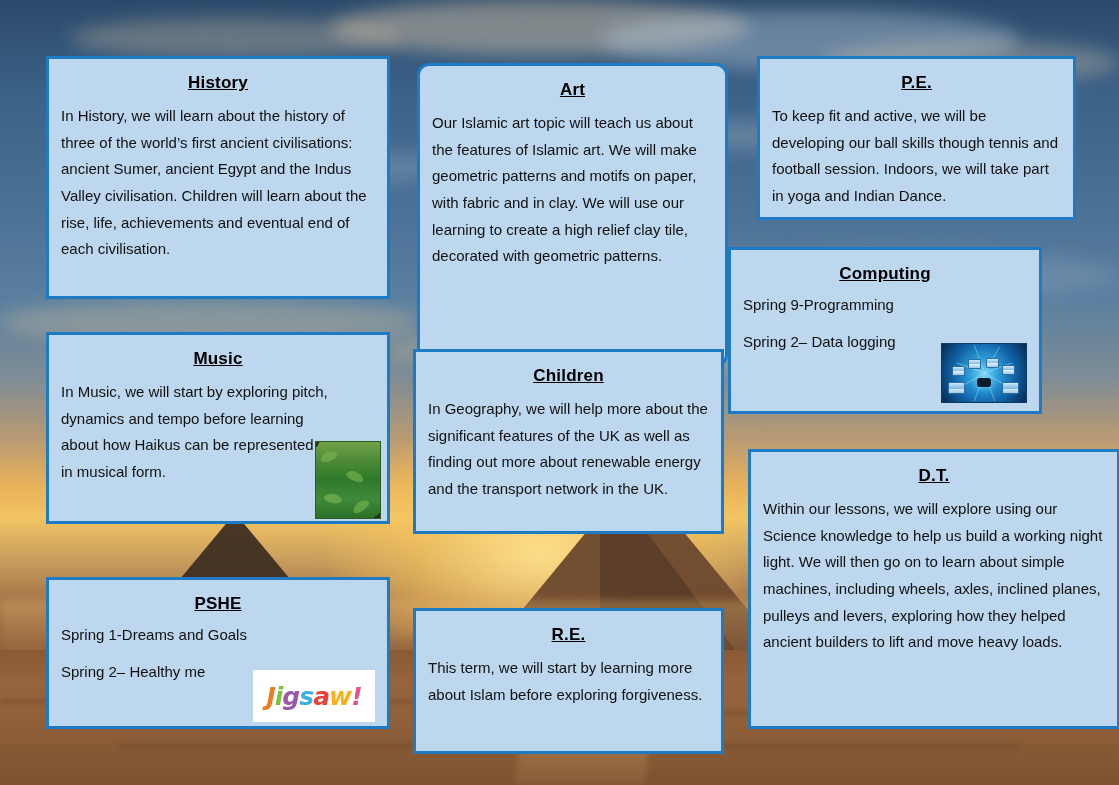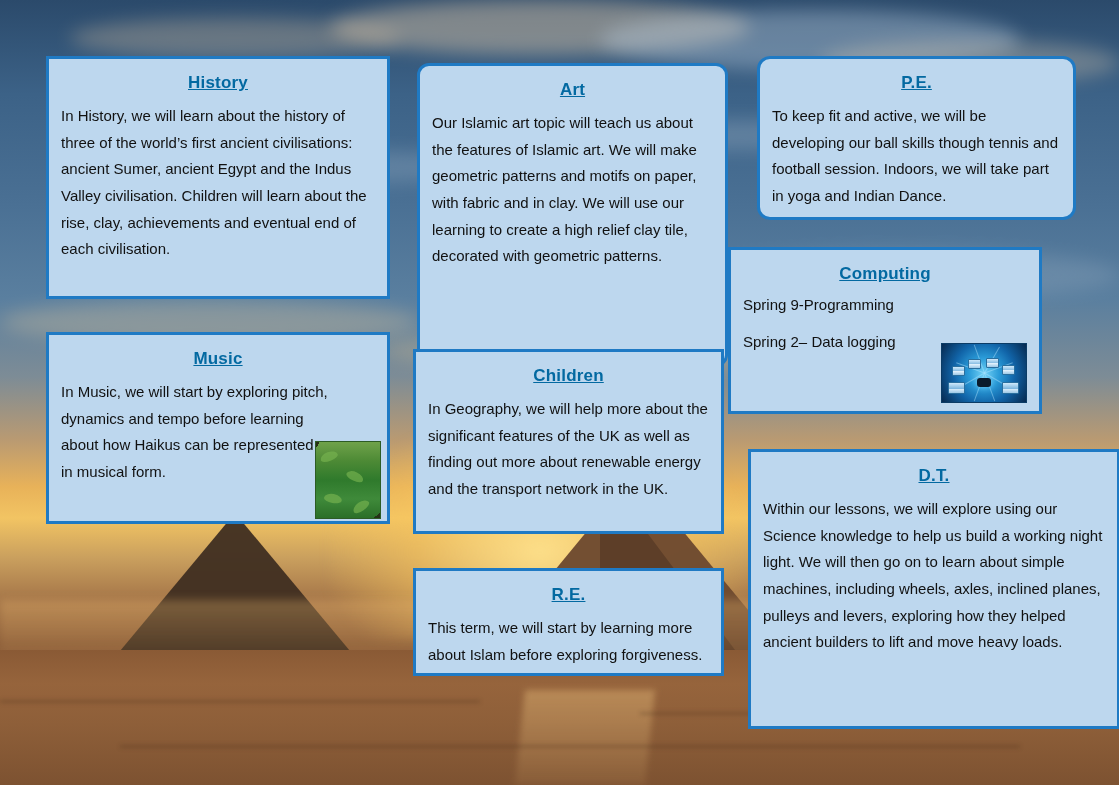--- a/index.html
+++ b/index.html
@@ -157,47 +157,47 @@
     position: absolute;
     box-sizing: border-box;
     background: #bdd7ee;
     border: 3px solid #1f7ac4;
     padding: 10px 12px 8px 12px;
   }
   .box-title {
     text-align: center;
     font-weight: bold;
     font-size: 17px;
-    color: #0369a1;
+    color: #000000;
     text-decoration: underline;
     margin: 4px 0 10px 0;
     letter-spacing: .2px;
   }
   .box-body {
     font-size: 15px;
     line-height: 1.78;
     color: #111;
   }
   .box-line {
     font-size: 15px;
     line-height: 1.5;
     color: #111;
     margin-bottom: 14px;
   }
 
   
   #box-history   { left: 46px;  top: 56px;  width: 344px; height: 243px; }
   #box-art       { left: 417px; top: 63px;  width: 311px; height: 304px; border-radius: 12px; }
-  #box-pe        { left: 757px; top: 56px;  width: 319px; height: 164px; border-radius: 13px; }
+  #box-pe        { left: 757px; top: 56px;  width: 319px; height: 164px; }
   #box-computing { left: 728px; top: 247px; width: 314px; height: 167px; }
   #box-music     { left: 46px;  top: 332px; width: 344px; height: 192px; }
   #box-geography { left: 413px; top: 349px; width: 311px; height: 185px; }
   #box-dt        { left: 748px; top: 449px; width: 372px; height: 280px; }
   #box-pshe      { left: 46px;  top: 577px; width: 344px; height: 152px; }
-  #box-re        { left: 413px; top: 568px; width: 311px; height: 108px; }
+  #box-re        { left: 413px; top: 608px; width: 311px; height: 146px; }
 
   
   .pic {
     position: absolute;
     overflow: hidden;
   }
 
   
   #pic-computing {
     right: 12px; bottom: 8px;
@@ -309,21 +309,21 @@
     <div class="haze"></div>
     <div class="ground"></div>
     <div class="ground-road"></div>
     <div class="ground-streak gs1"></div>
     <div class="ground-streak gs2"></div>
     <div class="ground-streak gs3"></div>
   </div>
 
   <div class="box" id="box-history">
     <div class="box-title">History</div>
-    <div class="box-body">In History, we will learn about the history of three of the world’s first ancient civilisations: ancient Sumer, ancient Egypt and the Indus Valley civilisation. Children will learn about the rise, clay, achievements and eventual end of each civilisation.</div>
+    <div class="box-body">In History, we will learn about the history of three of the world’s first ancient civilisations: ancient Sumer, ancient Egypt and the Indus Valley civilisation. Children will learn about the rise, life, achievements and eventual end of each civilisation.</div>
   </div>
 
   <div class="box" id="box-art">
     <div class="box-title">Art</div>
     <div class="box-body">Our Islamic art topic will teach us about the features of Islamic art. We will make geometric patterns and motifs on paper, with fabric and in clay. We will  use our learning to create a high relief clay tile, decorated with geometric patterns.</div>
   </div>
 
   <div class="box" id="box-pe">
     <div class="box-title">P.E.</div>
     <div class="box-body">To keep fit and active, we will be developing our ball skills though tennis and football session. Indoors, we will take part in yoga and Indian Dance.</div>
@@ -366,19 +366,29 @@
   <div class="box" id="box-geography">
     <div class="box-title">Children</div>
     <div class="box-body">In Geography, we will help more about the significant features of the UK as well as finding out more about renewable energy and the transport network in the UK.</div>
   </div>
 
   <div class="box" id="box-dt">
     <div class="box-title">D.T.</div>
     <div class="box-body">Within our lessons, we will explore using our Science knowledge to help us build a working night light.  We will then go on to learn about simple machines, including wheels, axles, inclined planes, pulleys and levers, exploring how they helped ancient builders to lift and move heavy loads.</div>
   </div>
 
+  <div class="box" id="box-pshe">
+    <div class="box-title">PSHE</div>
+    <div class="box-line">Spring 1-Dreams and Goals</div>
+    <div class="box-line">Spring 2– Healthy me</div>
+    <div class="pic" id="pic-pshe">
+      <div class="jigsaw-word">
+        <span class="jl jc1">J</span><span class="jl jc2">i</span><span class="jl jc3">g</span><span class="jl jc4">s</span><span class="jl jc5">a</span><span class="jl jc6">w</span><span class="jl jc7">!</span>
+      </div>
+    </div>
+  </div>
 
   <div class="box" id="box-re">
     <div class="box-title">R.E.</div>
     <div class="box-body">This term, we will start by learning more about Islam before exploring forgiveness.</div>
   </div>
 
 </div>
 
 </body></html>

